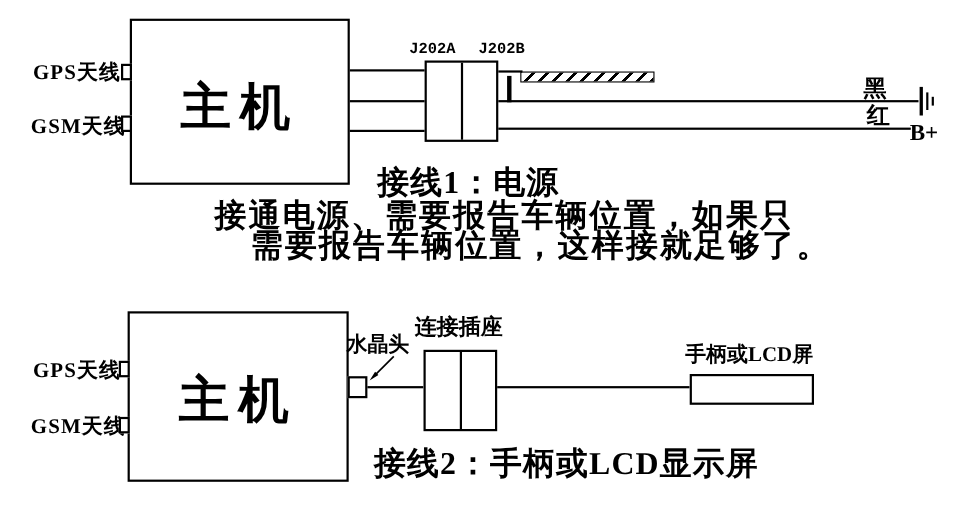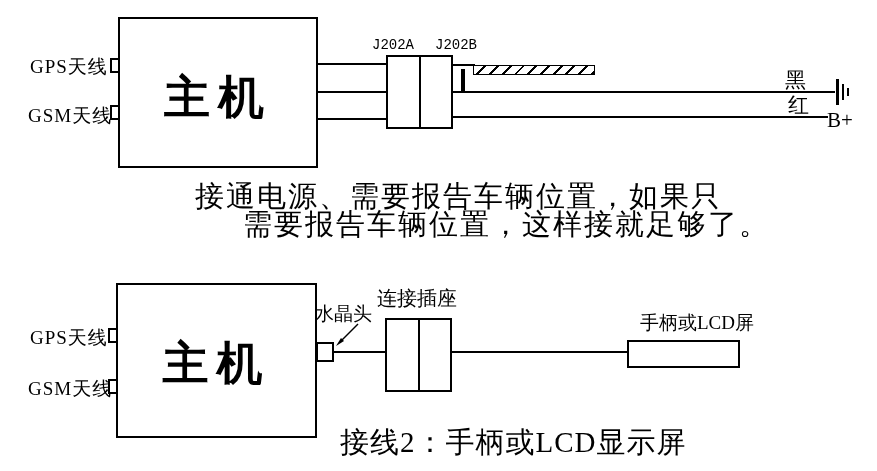--- a/index.html
+++ b/index.html
@@ -4,21 +4,21 @@
 <style>
   html,body{margin:0;padding:0;background:#fff;}
   #stage{
     position:relative;width:877px;height:471px;background:#ffffff;
     font-family:"Liberation Serif","DejaVu Serif",serif;
     color:#000;overflow:hidden;
   }
   .abs{position:absolute;}
   .box{position:absolute;border:2px solid #000;background:#fff;box-sizing:border-box;}
   .wire{position:absolute;background:#000;}
-  .lbl{position:absolute;font-weight:normal;white-space:nowrap;line-height:1;}
+  .lbl{position:absolute;font-weight:bold;white-space:nowrap;line-height:1;}
   .mainunit-text{
     position:absolute;width:100%;text-align:center;
     font-size:46px;font-weight:bold;letter-spacing:8px;
   }
   .ant-lbl{font-size:19px;letter-spacing:1px;}
   .stub{position:absolute;border:2px solid #000;background:#fff;width:10px;height:15px;box-sizing:border-box;}
   .conn{position:absolute;border:2px solid #000;background:#fff;box-sizing:border-box;}
   .conn .divider{position:absolute;left:50%;top:0;width:2px;height:100%;background:#000;margin-left:-1px;}
   .jlbl{font-family:"Liberation Mono","DejaVu Sans Mono",monospace;font-size:14px;}
   .hatchbar{
@@ -64,23 +64,24 @@
   <div class="lbl" style="left:785px;top:70px;font-size:21px;">黑</div>
   <div class="lbl" style="left:788px;top:95px;font-size:21px;">红</div>
   <div class="lbl" style="left:827px;top:110px;font-size:21px;">B+</div>
 
   <div>
     <div class="gbar" style="left:836px;top:79px;width:3px;height:26px;"></div>
     <div class="gbar" style="left:842px;top:84px;width:2px;height:16px;"></div>
     <div class="gbar" style="left:847px;top:88px;width:2px;height:8px;"></div>
   </div>
 
+  <div class="lbl cap" style="left:343px;top:152px;">接线1：电源</div>
   <div>
     <div class="lbl note" style="left:195px;top:182px;">接通电源、需要报告车辆位置，如果只</div>
-    <div class="lbl note" style="left:243px;top:210px;">需要报告车辆位置，这样接就足够了。</div>
+    <div class="lbl note" style="left:228px;top:210px;">需要报告车辆位置，这样接就足够了。</div>
   </div>
 
   <div class="box" style="left:116px;top:283px;width:201px;height:155px;">
     <div class="mainunit-text" style="top:48px;">主机</div>
   </div>
 
   <div class="lbl ant-lbl" style="left:30px;top:328px;">GPS天线</div>
   <div class="stub" style="left:108px;top:328px;"></div>
 
   <div class="lbl ant-lbl" style="left:28px;top:379px;">GSM天线</div>
@@ -95,18 +96,18 @@
 
   <div class="wire" style="left:334px;top:351px;width:51px;height:2px;"></div>
 
   <div class="lbl" style="left:377px;top:288px;font-size:20px;">连接插座</div>
   <div class="conn" style="left:385px;top:318px;width:67px;height:74px;">
     <div class="divider"></div>
   </div>
 
   <div class="wire" style="left:452px;top:351px;width:175px;height:2px;"></div>
 
-  <div class="lbl" style="left:623px;top:313px;font-size:19px;margin-left:17px;">手柄或LCD屏</div>
+  <div class="lbl" style="left:623px;top:313px;font-size:19px;">手柄或LCD屏</div>
   <div class="box" style="left:627px;top:340px;width:113px;height:28px;"></div>
 
-  <div class="lbl cap" style="left:340px;top:408px;margin-top:20px;">接线2：手柄或LCD显示屏</div>
+  <div class="lbl cap" style="left:340px;top:408px;">接线2：手柄或LCD显示屏</div>
 
 </div>
 
 </body></html>

